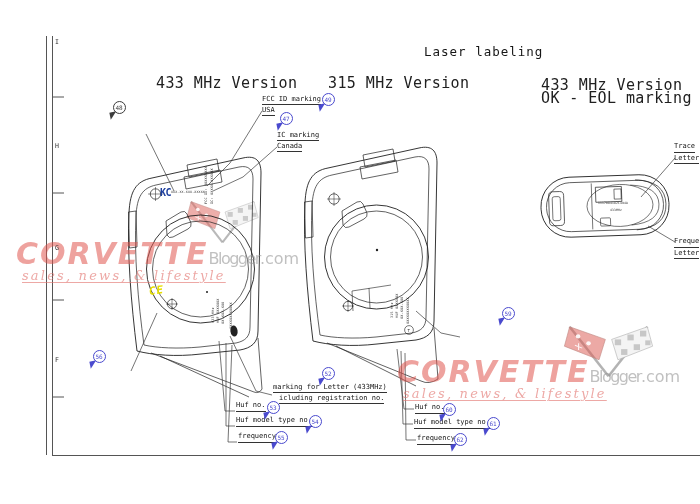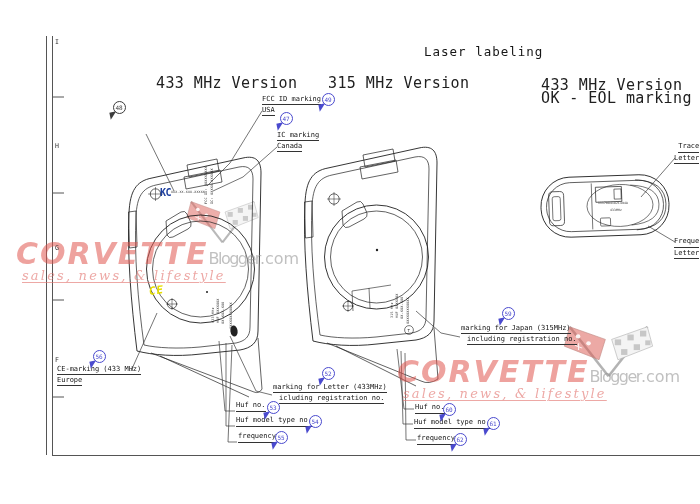--- a/index.html
+++ b/index.html
@@ -209,52 +209,44 @@
     </div>
 
   <div class="lbl" style="left:262px;top:94px;">
     <div><span class="ln">FCC ID marking</span></div>
     <div><span class="ln">USA</span></div>
   </div>
   <div class="lbl" style="left:277px;top:130px;">
     <div><span class="ln">IC marking</span></div>
     <div><span class="ln">Canada</span></div>
   </div>
-  <div class="lbl" style="left:57px;top:364px;">
-    <div><span class="ln">CE-marking (433 MHz)</span></div>
-    <div><span class="ln">Europe</span></div>
-  </div>
   <div class="lbl" style="left:273px;top:382px;">
     <div><span class="ln">marking for Letter (433MHz)</span></div>
     <div><span class="ln ln2">icluding registration no.</span></div>
   </div>
   <div class="lbl" style="left:236px;top:400px;">
     <span class="ln">Huf no.</span>
   </div>
   <div class="lbl" style="left:236px;top:415px;">
     <span class="ln">Huf model type no.</span>
   </div>
   <div class="lbl" style="left:238px;top:431px;">
     <span class="ln">frequency</span>
   </div>
-  <div class="lbl" style="left:461px;top:323px;">
-    <div><span class="ln">marking for Japan (315MHz)</span></div>
-    <div><span class="ln ln2">including registration no.</span></div>
-  </div>
   <div class="lbl" style="left:415px;top:402px;">
     <span class="ln">Huf no.</span>
   </div>
   <div class="lbl" style="left:414px;top:417px;">
     <span class="ln">Huf model type no.</span>
   </div>
   <div class="lbl" style="left:417px;top:433px;">
     <span class="ln">frequency</span>
   </div>
 
-  <div class="edge" style="left:674px;top:141px;text-align:right;">
+  <div class="edge" style="left:674px;top:141px;">
     <div><span class="ln">Trace</span></div>
     <div><span class="ln">Letter</span></div>
   </div>
   <div class="edge" style="left:674px;top:236px;">
     <div><span class="ln">Freque</span></div>
     <div><span class="ln">Letter</span></div>
   </div>
 
   <div class="kc" style="left:160px;top:187px;">KC</div>
   <div class="tiny" style="left:171px;top:190px;">XXX-XX-XXX-XXXXX</div>

